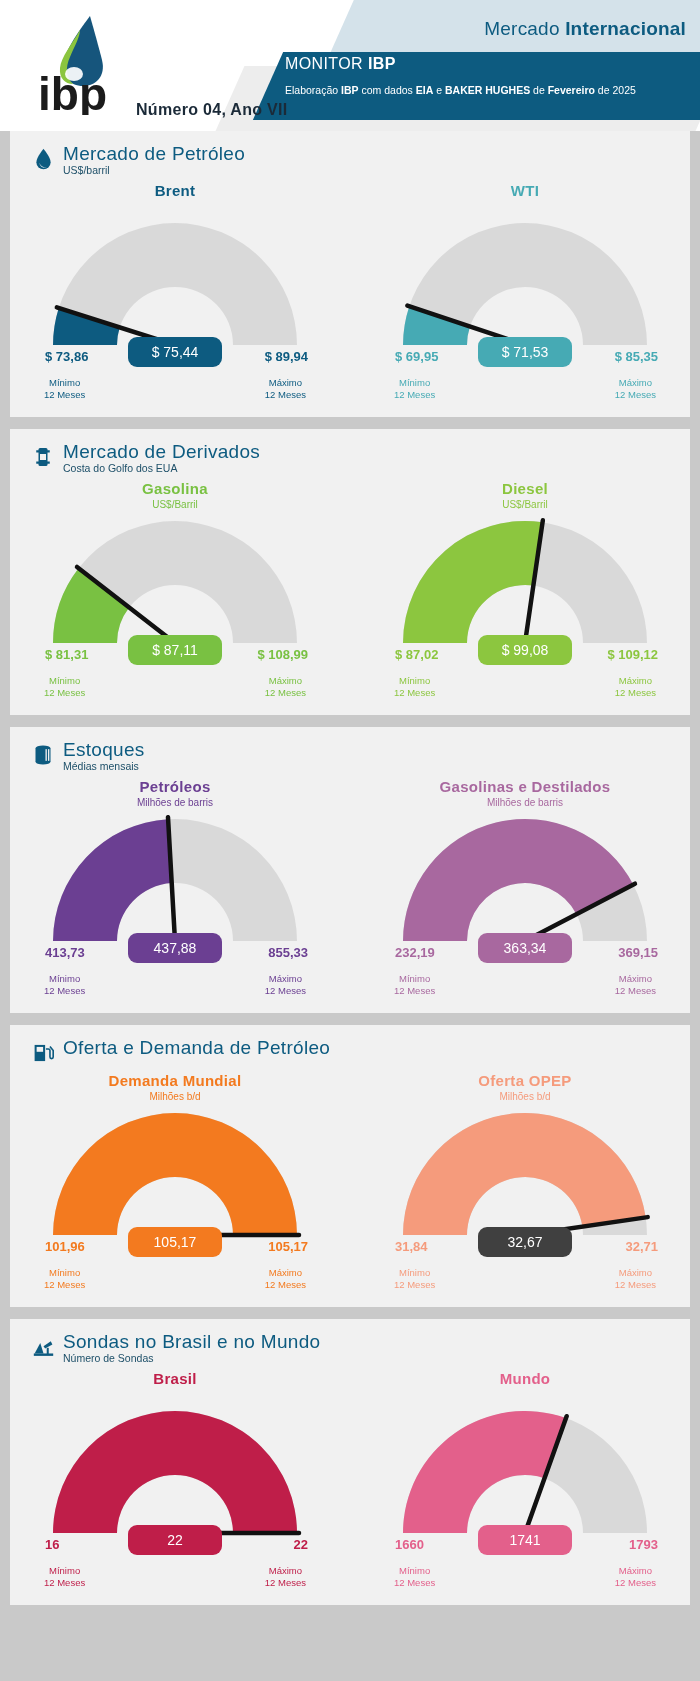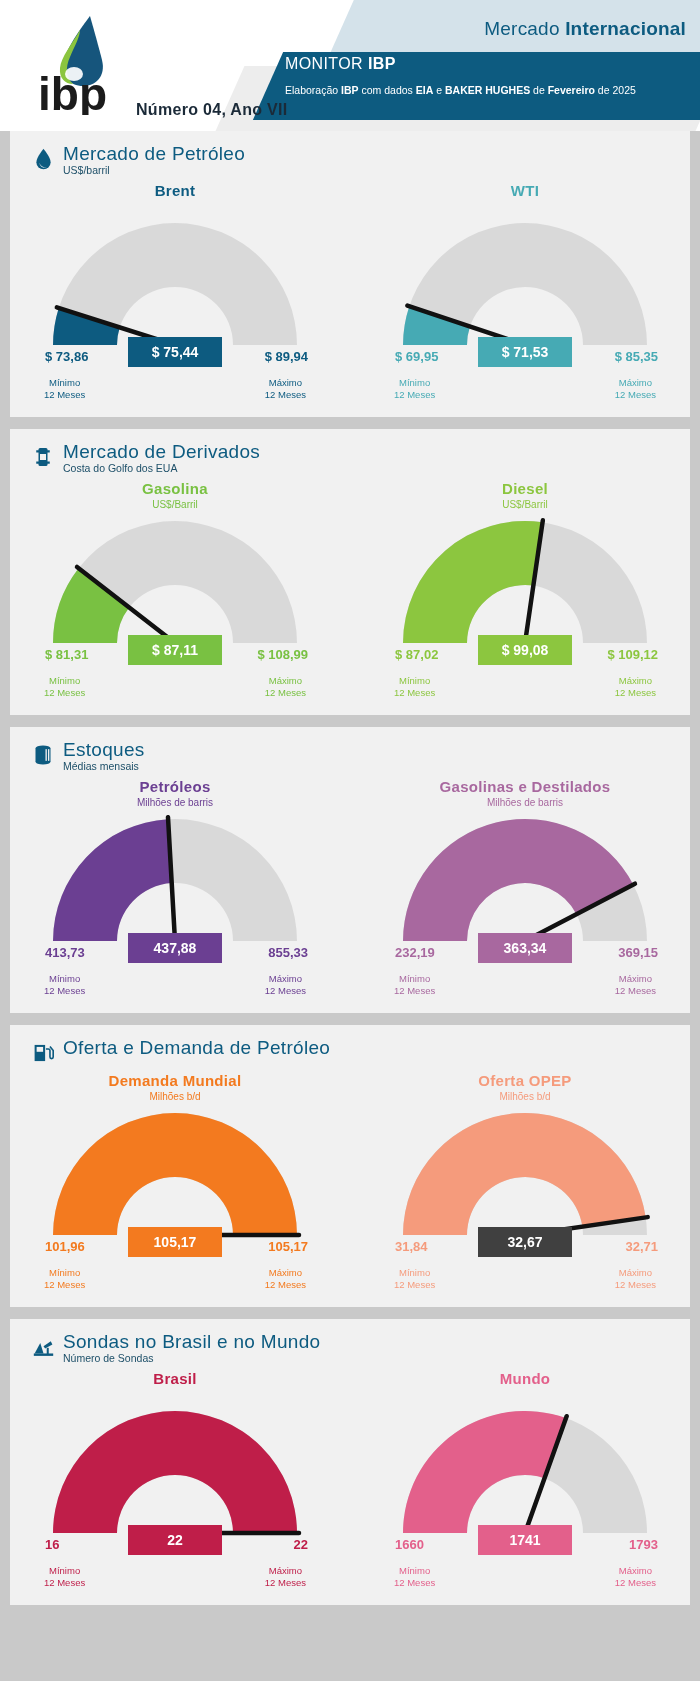--- a/index.html
+++ b/index.html
@@ -165,23 +165,24 @@
   .sc-max { right: 2px; }
   .valbox {
     position: absolute;
     left: 50%;
     top: -12px;
     transform: translateX(-50%);
     min-width: 94px;
     padding: 7px 14px;
     color: #ffffff;
     font-size: 14px;
-    font-weight: bold;
+    font-weight: normal;
     text-align: center;
     white-space: nowrap;
+    border-radius: 9px;
   }
   .captions {
     position: relative;
     width: 270px;
     margin: 2px auto 0 auto;
     height: 28px;
   }
   .cap {
     position: absolute;
     top: 0;

